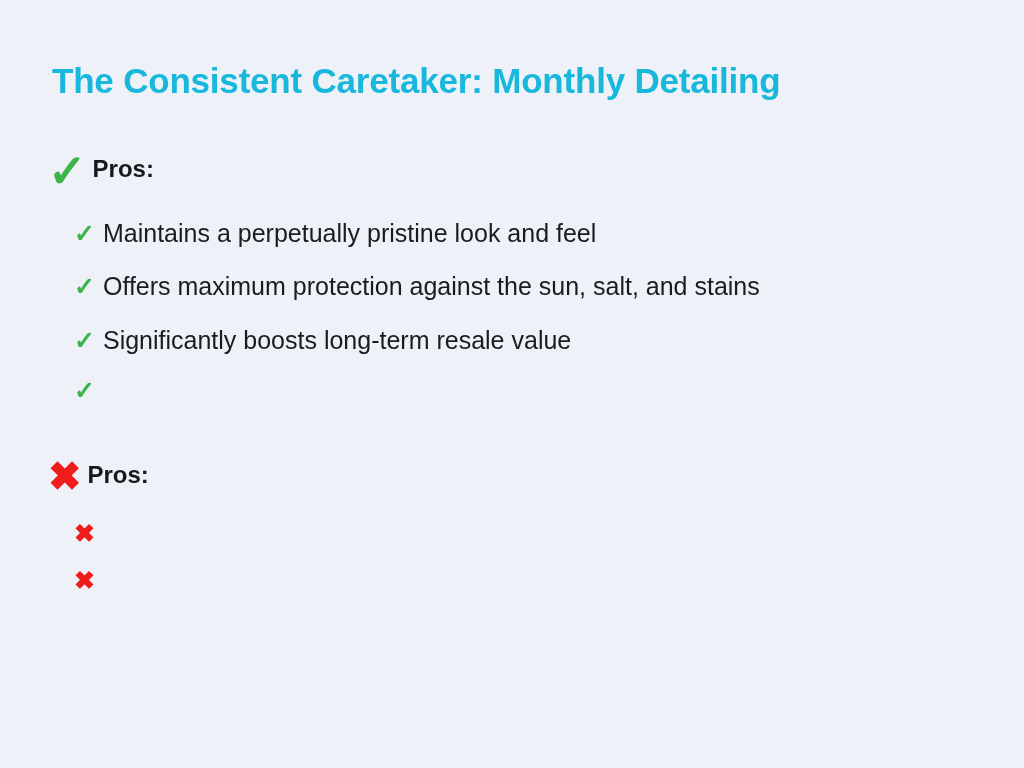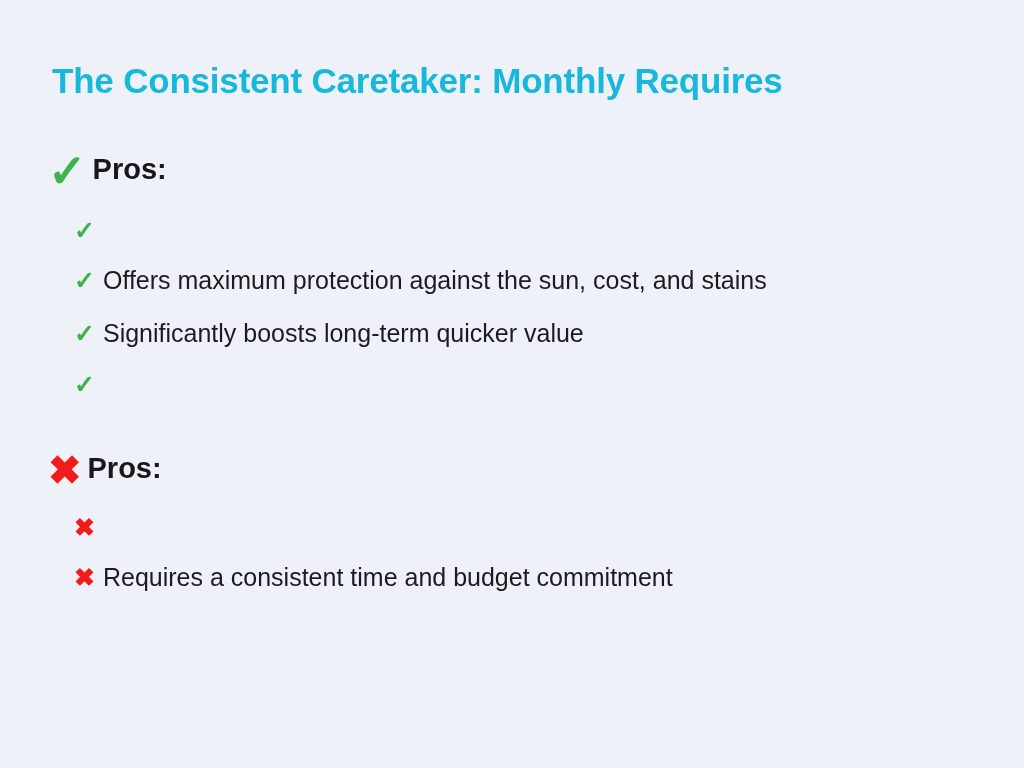--- a/index.html
+++ b/index.html
@@ -52,21 +52,21 @@
     position: relative;
     top: 2px;
   }
   .mark.cross {
     color: #f01b1b;
     font-size: 40px;
     position: relative;
     top: 1px;
   }
   .section-head .label {
-    font-size: 29px;
+    font-size: 24px;
     font-weight: bold;
     color: #17181c;
     line-height: 1;
   }
   .bullets {
     list-style: none;
     margin: 0;
     padding: 0;
   }
   .bullet {
@@ -89,54 +89,54 @@
   .mini.cross { color: #f01b1b; }
   .bullet .text { white-space: nowrap; }
   .pros .bullet:first-child { margin-top: 26px; }
   .cons .bullet:first-child { margin-top: 26px; }
 </style>
 </head>
 <body>
 
 <div class="slide">
 
-  <h1 class="slide-title">The Consistent Caretaker: Monthly Requires</h1>
+  <h1 class="slide-title">The Consistent Caretaker: Monthly Detailing</h1>
 
   <div class="section pros">
     <div class="section-head">
       <span class="mark check">✓</span>
       <span class="label">Pros:</span>
     </div>
     <ul class="bullets">
       <li class="bullet">
         <span class="mini check">✓</span>
+        <span class="text">Maintains a perpetually pristine look and feel</span>
       </li>
       <li class="bullet">
         <span class="mini check">✓</span>
-        <span class="text">Offers maximum protection against the sun, cost, and stains</span>
+        <span class="text">Offers maximum protection against the sun, salt, and stains</span>
       </li>
       <li class="bullet">
         <span class="mini check">✓</span>
-        <span class="text">Significantly boosts long-term quicker value</span>
+        <span class="text">Significantly boosts long-term resale value</span>
       </li>
       <li class="bullet">
         <span class="mini check">✓</span>
       </li>
     </ul>
   </div>
 
   <div class="section cons">
     <div class="section-head">
       <span class="mark cross">✖</span>
       <span class="label">Pros:</span>
     </div>
     <ul class="bullets">
       <li class="bullet">
         <span class="mini cross">✖</span>
       </li>
       <li class="bullet">
         <span class="mini cross">✖</span>
-        <span class="text">Requires a consistent time and budget commitment</span>
       </li>
     </ul>
   </div>
 
 </div>
 
 </body></html>

